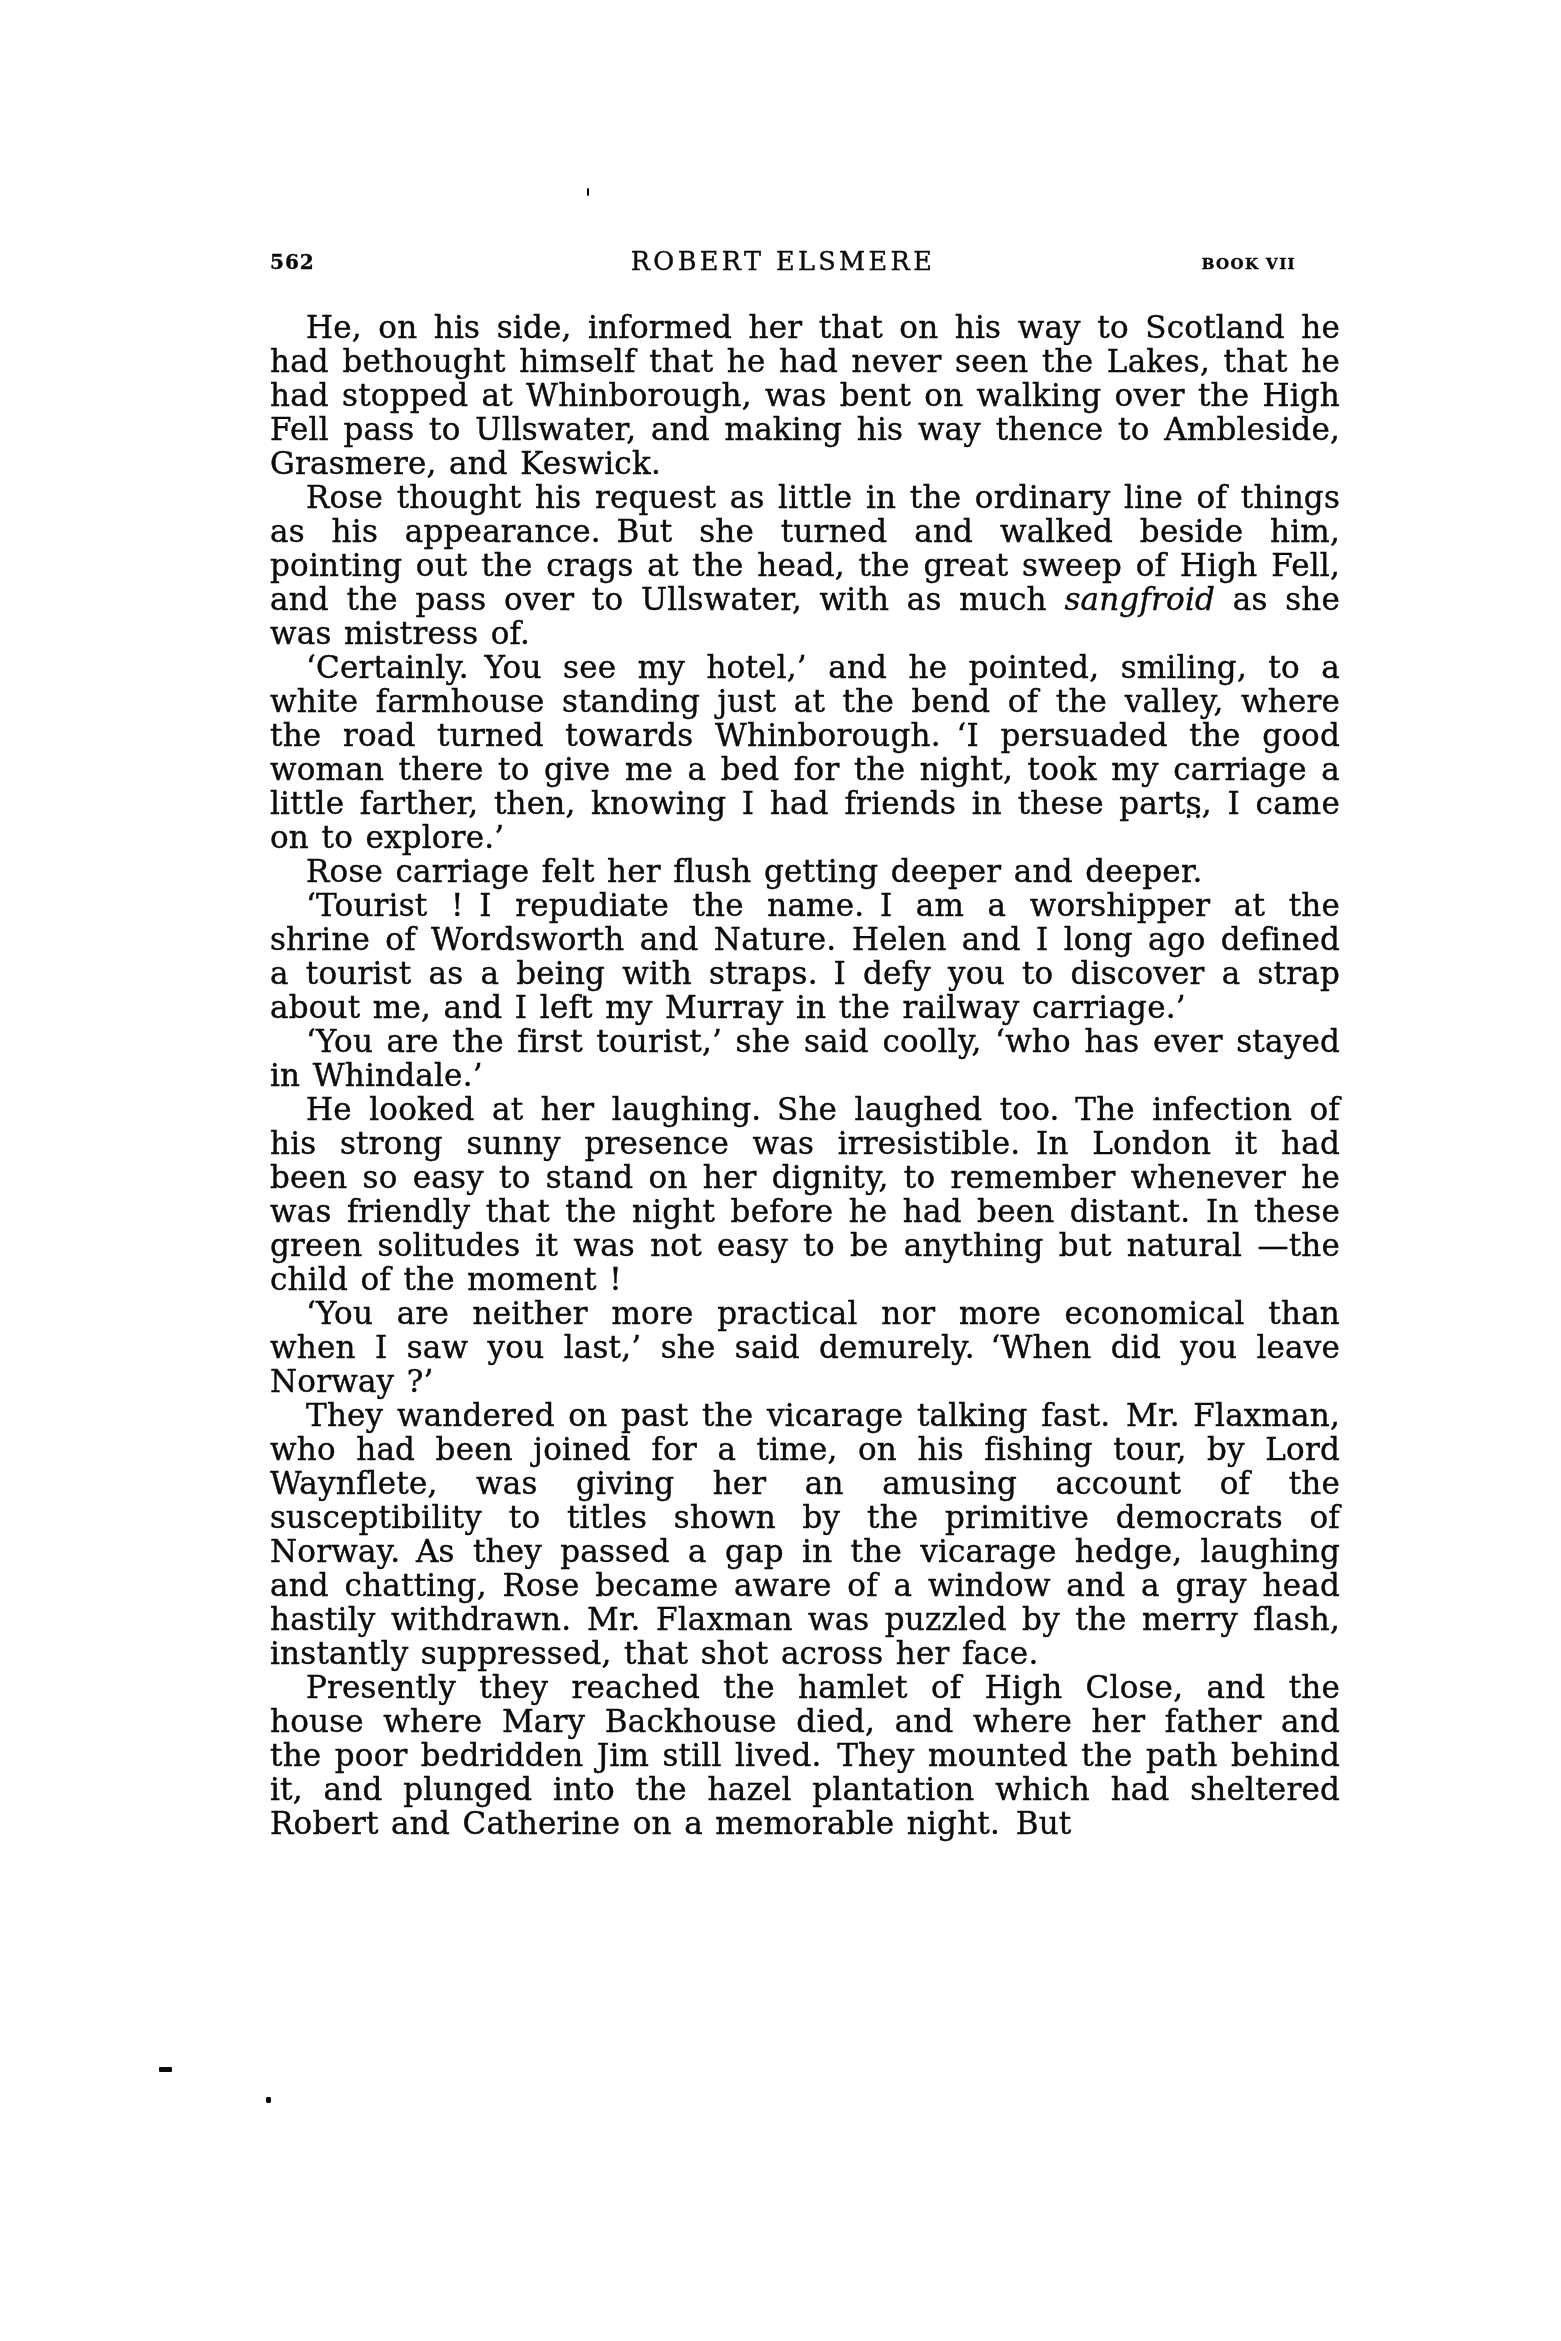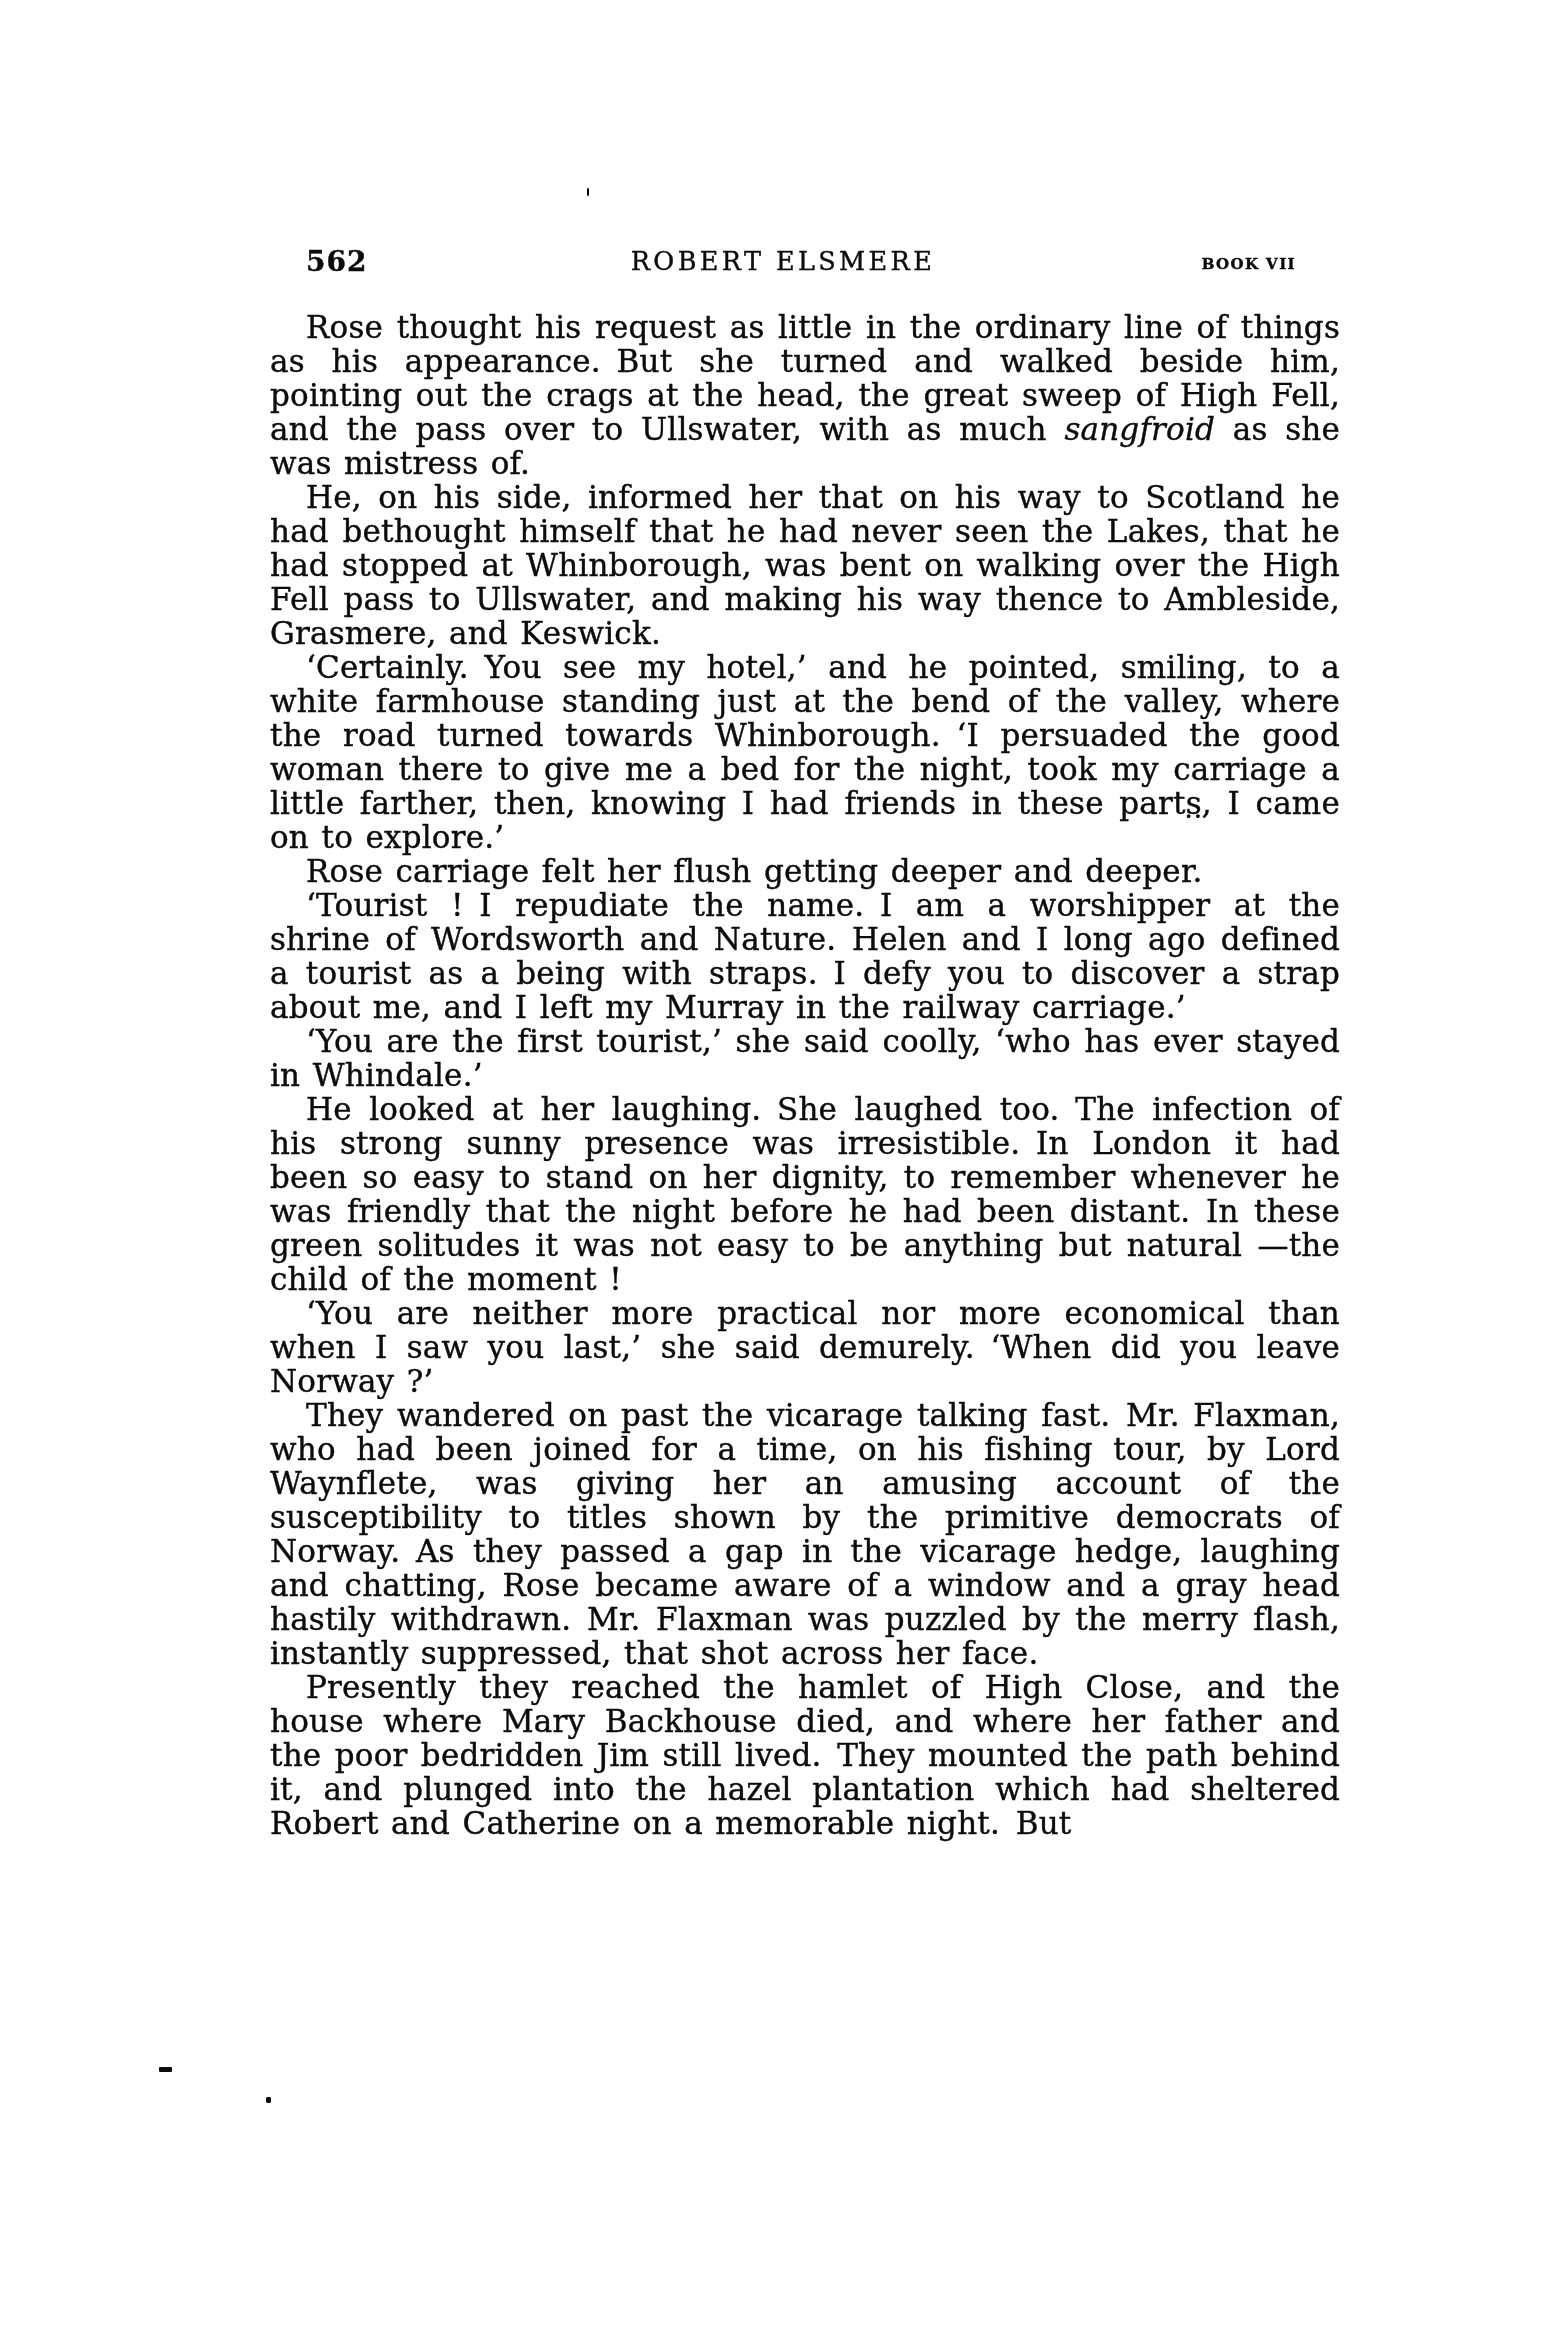--- a/index.html
+++ b/index.html
@@ -18,23 +18,22 @@
   }
   
   .header {
     position: absolute;
     left: 270px; top: 246px;
     width: 1070px; height: 34px;
     -webkit-text-stroke: 0.4px var(--ink);
   }
   .page-number {
     position: absolute; left: 0; top: 2.9px;
-    font-size: 28px; font-weight: 700; line-height: 26px;
+    font-size: 20px; font-weight: 700; line-height: 26px;
     letter-spacing: 1px;
-    margin-left: 36px;
   }
   .running-title {
     position: absolute; left: calc(50% - 22px); top: 1px;
     transform: translateX(-50%);
     font-size: 25.5px; font-weight: 400; line-height: 28px;
     letter-spacing: 3.4px; white-space: nowrap;
   }
   .book-label {
     position: absolute; right: 44px; top: 7.7px;
     font-size: 15px; font-weight: 700; line-height: 21px;
@@ -70,22 +69,22 @@
 
 <div class="page">
 
   <div class="header">
     <span class="page-number">562</span>
     <span class="running-title">ROBERT ELSMERE</span>
     <span class="book-label">BOOK VII</span>
   </div>
 
   <div class="text-block">
+      <p class="para indent"><span>He, on his side, informed her that on his way to Scotland he had bethought himself that he had never seen the Lakes, that he had stopped at Whinborough, was bent on walking over the High Fell pass to Ullswater, and making his way thence to Ambleside, Grasmere, and Keswick.</span></p>
       <p class="para indent"><span>Rose thought his request as little in the ordinary line of things as his appearance. But she turned and walked beside him, pointing out the crags at the head, the great sweep of High Fell, and the pass over to Ullswater, with as much </span><i>sangfroid</i><span> as she was mistress of.</span></p>
-      <p class="para indent"><span>He, on his side, informed her that on his way to Scotland he had bethought himself that he had never seen the Lakes, that he had stopped at Whinborough, was bent on walking over the High Fell pass to Ullswater, and making his way thence to Ambleside, Grasmere, and Keswick.</span></p>
       <p class="para indent"><span>‘Certainly. You see my hotel,’ and he pointed, smiling, to a white farmhouse standing just at the bend of the valley, where the road turned towards Whinborough. ‘I persuaded the good woman there to give me a bed for the night, took my carriage a little farther, then, knowing I had friends in these parts, I came on to explore.’</span></p>
       <p class="para indent"><span>Rose carriage felt her flush getting deeper and deeper.</span></p>
       <p class="para indent"><span>‘Tourist ! I repudiate the name. I am a worshipper at the shrine of Wordsworth and Nature. Helen and I long ago defined a tourist as a being with straps. I defy you to discover a strap about me, and I left my Murray in the railway carriage.’</span></p>
       <p class="para indent"><span>‘You are the first tourist,’ she said coolly, ‘who has ever stayed in Whindale.’</span></p>
       <p class="para indent"><span>He looked at her laughing. She laughed too. The infection of his strong sunny presence was irresistible. In London it had been so easy to stand on her dignity, to remember whenever he was friendly that the night before he had been distant. In these green solitudes it was not easy to be anything but natural —the child of the moment !</span></p>
       <p class="para indent"><span>‘You are neither more practical nor more economical than when I saw you last,’ she said demurely. ‘When did you leave Norway ?’</span></p>
       <p class="para indent"><span>They wandered on past the vicarage talking fast. Mr. Flaxman, who had been joined for a time, on his fishing tour, by Lord Waynflete, was giving her an amusing account of the susceptibility to titles shown by the primitive democrats of Norway. As they passed a gap in the vicarage hedge, laughing and chatting, Rose became aware of a window and a gray head hastily withdrawn. Mr. Flaxman was puzzled by the merry flash, instantly suppressed, that shot across her face.</span></p>
       <p class="para indent"><span>Presently they reached the hamlet of High Close, and the house where Mary Backhouse died, and where her father and the poor bedridden Jim still lived. They mounted the path behind it, and plunged into the hazel plantation which had sheltered Robert and Catherine on a memorable night. But</span></p>
     </div>
 

